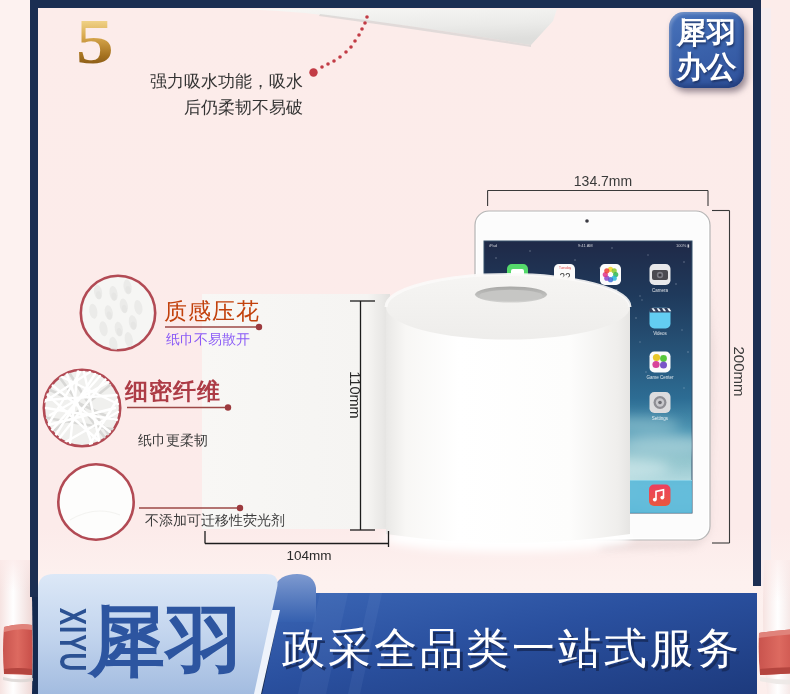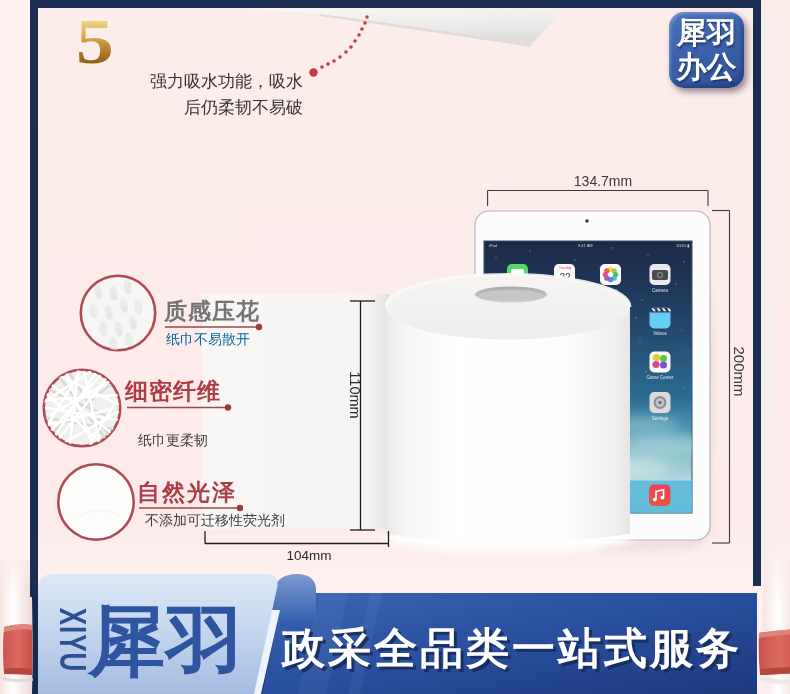--- a/index.html
+++ b/index.html
@@ -386,29 +386,28 @@
       </g>
   </svg>
 
   <div class="abs" style="left:76px;top:14px;font-family:'Liberation Serif',serif;font-weight:bold;font-size:64px;line-height:56px;transform:scaleX(1.18);transform-origin:left center;background:linear-gradient(180deg,#f6dd96 5%,#d9a94e 40%,#a4711f 75%,#7c4f12 100%);-webkit-background-clip:text;background-clip:text;color:transparent;">5</div>
 
 
   <div class="abs" style="left:133px;top:69px;width:170px;font-size:17px;line-height:26px;color:#333;text-align:right;">强力吸水功能，吸水<br>后仍柔韧不易破</div>
 
   <div class="abs" style="left:669px;top:12px;width:75px;height:76px;border-radius:15px;background:linear-gradient(160deg,#4a74bc 0%,#3b63ac 45%,#30529c 100%);box-shadow:3px 4px 6px rgba(70,55,75,0.55), inset -2px -3px 5px rgba(10,20,60,0.35), inset 2px 2px 3px rgba(255,255,255,0.25);color:#fff;font-weight:bold;font-size:30px;line-height:34px;text-align:center;padding-top:4px;box-sizing:border-box;text-shadow:1px 2px 2px rgba(15,25,60,0.55);">犀羽<br>办公</div>
 
-  <div class="abs" style="left:164px;top:296px;font-size:23px;font-weight:bold;color:#737373;letter-spacing:1px;">质感压花</div>
-
-  <div class="abs" style="left:166px;top:331px;font-size:14px;color:#0369a1;">纸巾不易散开</div>
+  <div class="abs" style="left:164px;top:296px;font-size:23px;font-weight:normal;color:#c2410c;letter-spacing:1px;">质感压花</div>
+
+  <div class="abs" style="left:166px;top:331px;font-size:14px;color:#8b5cf6;">纸巾不易散开</div>
 
   <div class="abs" style="left:125px;top:376px;font-size:23px;font-weight:bold;color:#ad3c46;letter-spacing:1px;text-align:right;">细密纤维</div>
 
   <div class="abs" style="left:138px;top:432px;font-size:14px;color:#3c3c3c;">纸巾更柔韧</div>
 
-  <div class="abs" style="left:137px;top:477px;font-size:23px;font-weight:bold;color:#ad3c46;letter-spacing:2px;">自然光泽</div>
 
   <div class="abs" style="left:145px;top:512px;font-size:14px;color:#3c3c3c;font-family:Liberation Serif, serif;">不添加可迁移性荧光剂</div>
 
   <div class="abs" style="left:0;top:593px;width:757px;height:101px;background:#152a4f;"></div>
 
   <svg class="abs" style="left:0;top:560px;" width="790" height="134" viewBox="0 0 790 134">
     <defs>
       <linearGradient id="lightblueg" x1="0" y1="0" x2="0" y2="1">
         <stop offset="0" stop-color="#dce8f7"></stop>
           <stop offset="0.5" stop-color="#c3d5ee"></stop>
@@ -478,14 +477,14 @@
       <path d="M760,117 Q781,121 800,119 L800,124 Q781,126 760,121 Z" fill="#ece8e5" opacity="0.9"></path>
       <rect x="757" y="-20" width="43" height="62" fill="url(#pinkfade)"></rect>
       <rect x="753" y="-20" width="8" height="46" fill="#1b2e52"></rect>
     </g>
   </svg>
 
   <div class="abs" style="left:33px;top:627px;width:84px;height:26px;transform:rotate(90deg) scaleY(1.4);transform-origin:center;font-size:26px;font-weight:bold;color:#2b5193;letter-spacing:1px;text-align:center;">XIYU</div>
 
   <div class="abs" style="left:88px;top:604px;width:165px;font-size:77px;font-weight:bold;color:#2d55a0;line-height:74px;letter-spacing:1px;">犀羽</div>
 
-  <div class="abs" style="left:282px;top:620px;width:480px;font-size:43px;font-weight:bold;color:#ffffff;letter-spacing:3px;text-shadow:3px 3px 0 rgba(22,42,90,0.85);">政采全品类一站式服务</div>
+  <div class="abs" style="left:282px;top:620px;width:480px;font-size:43px;font-weight:normal;color:#ffffff;letter-spacing:3px;text-shadow:3px 3px 0 rgba(22,42,90,0.85);">政采全品类一站式服务</div>
 </div>
 
 </body></html>

